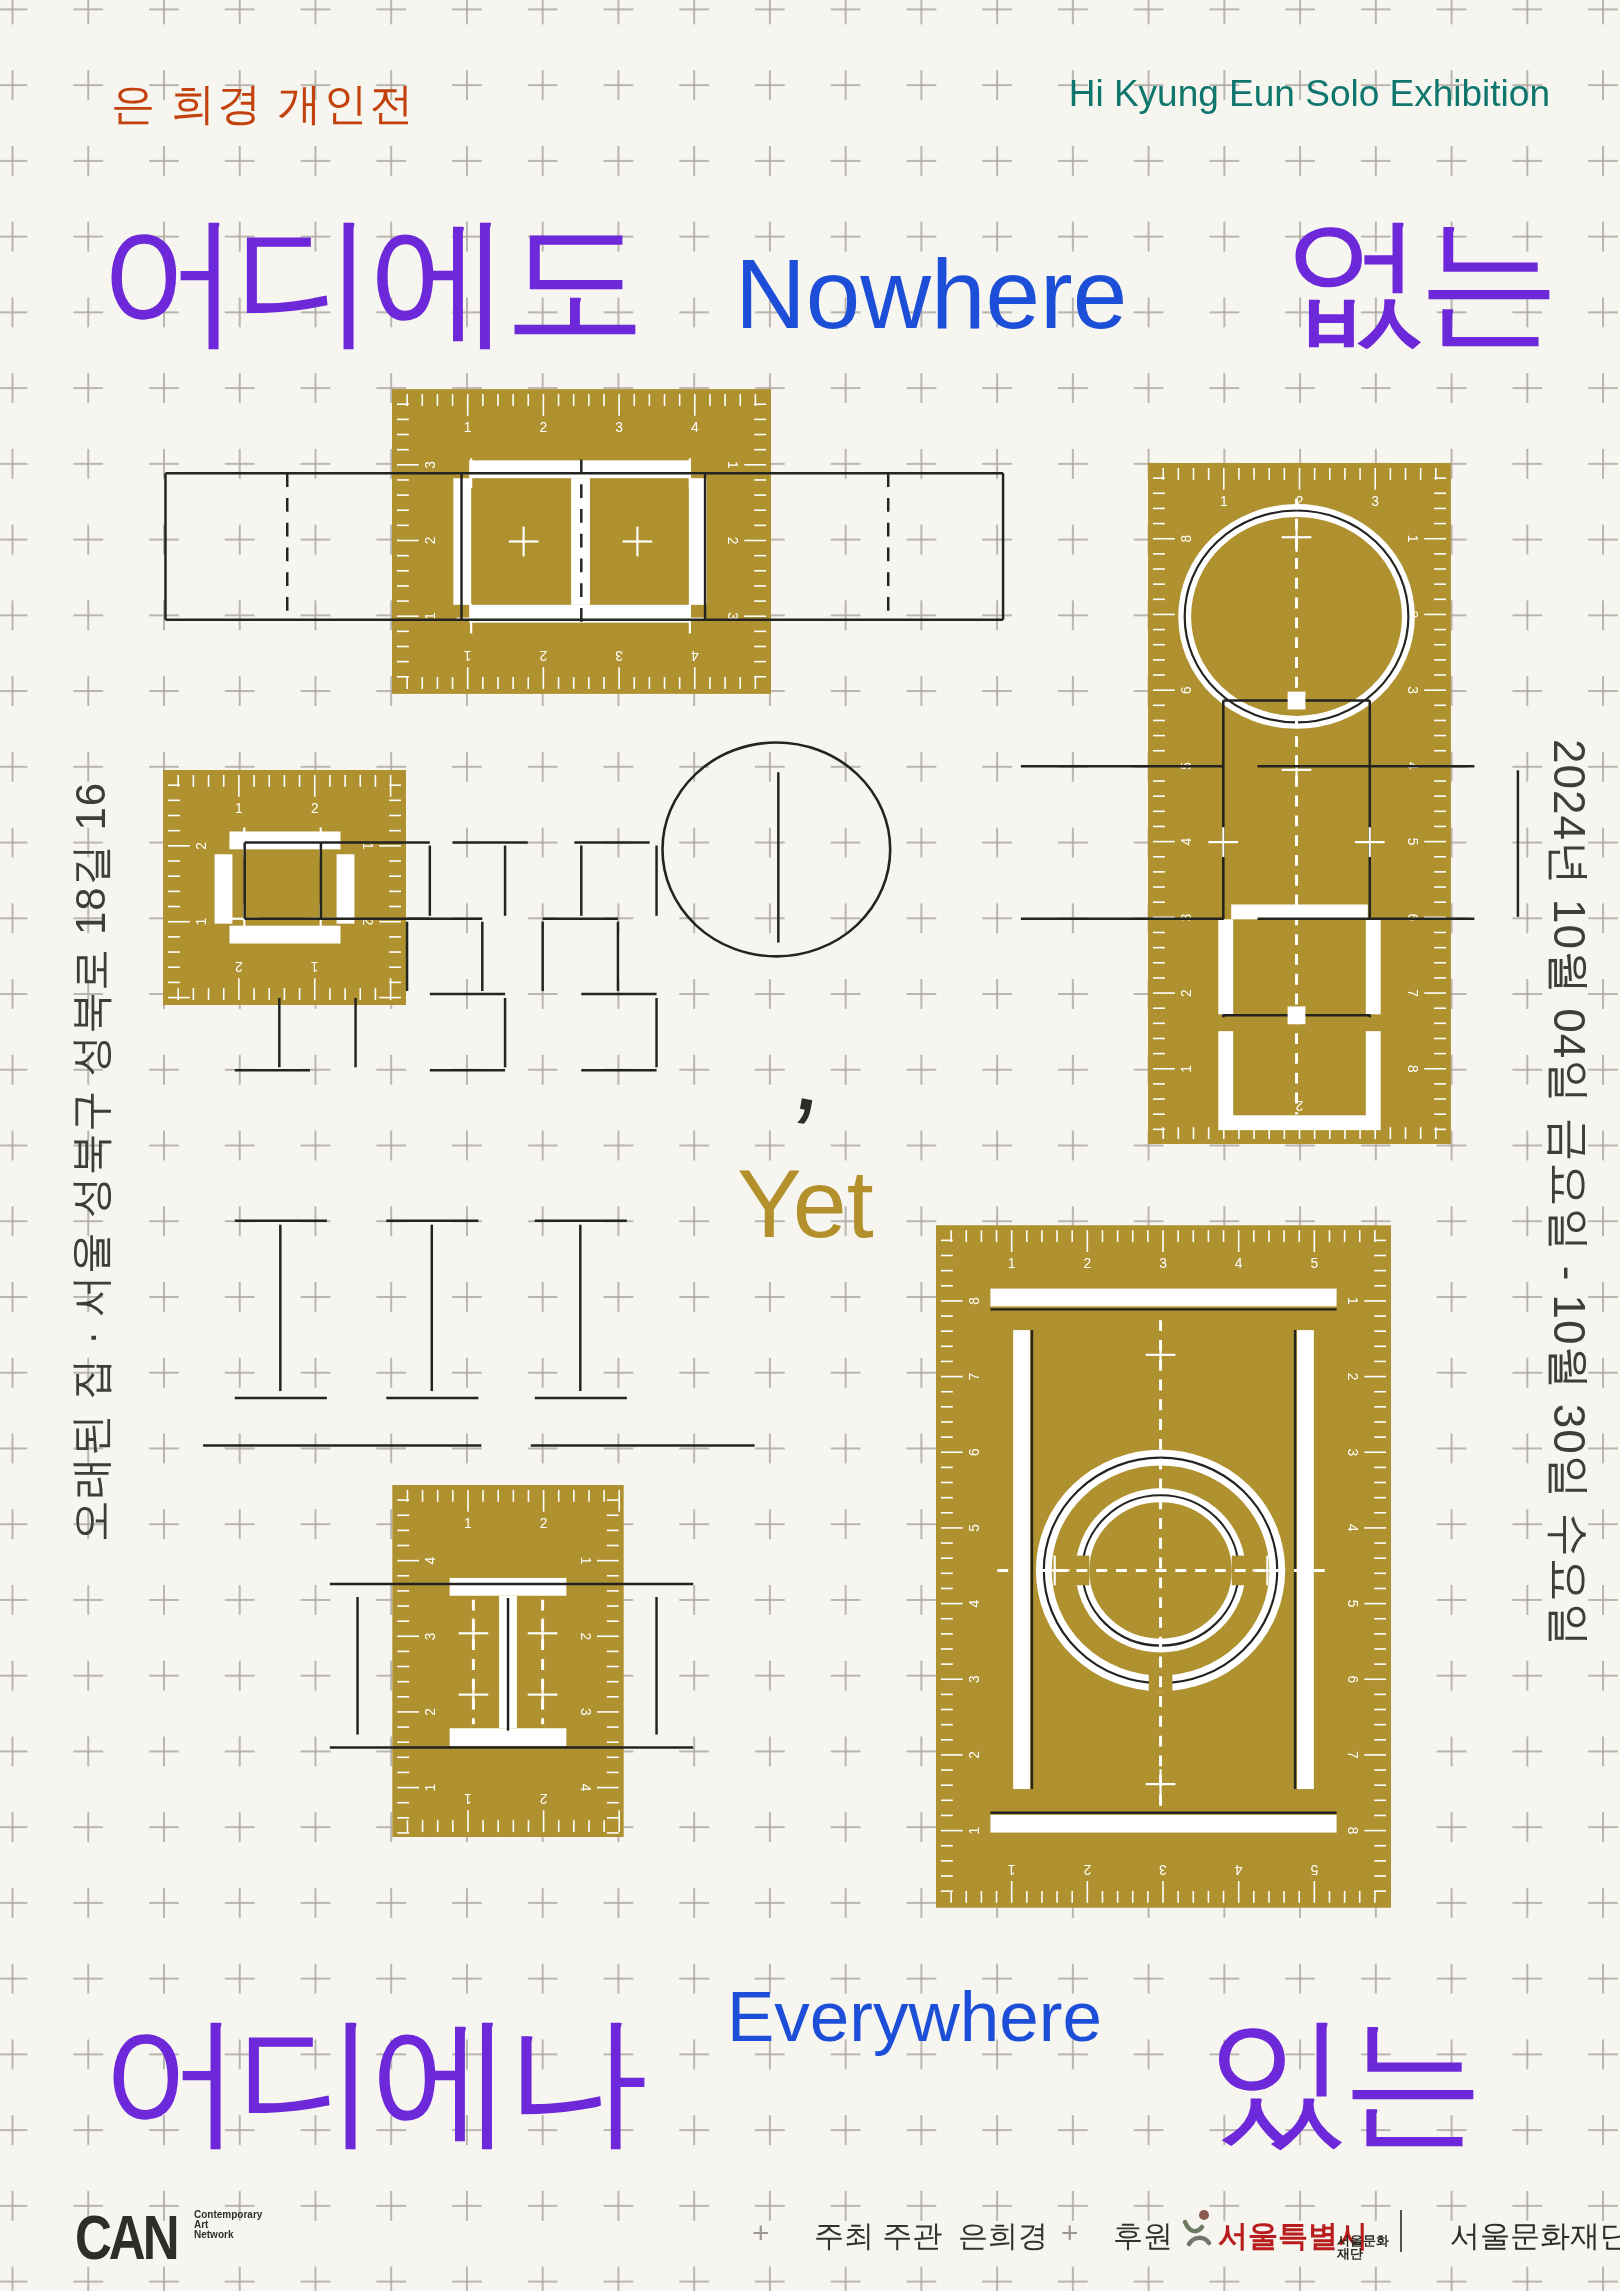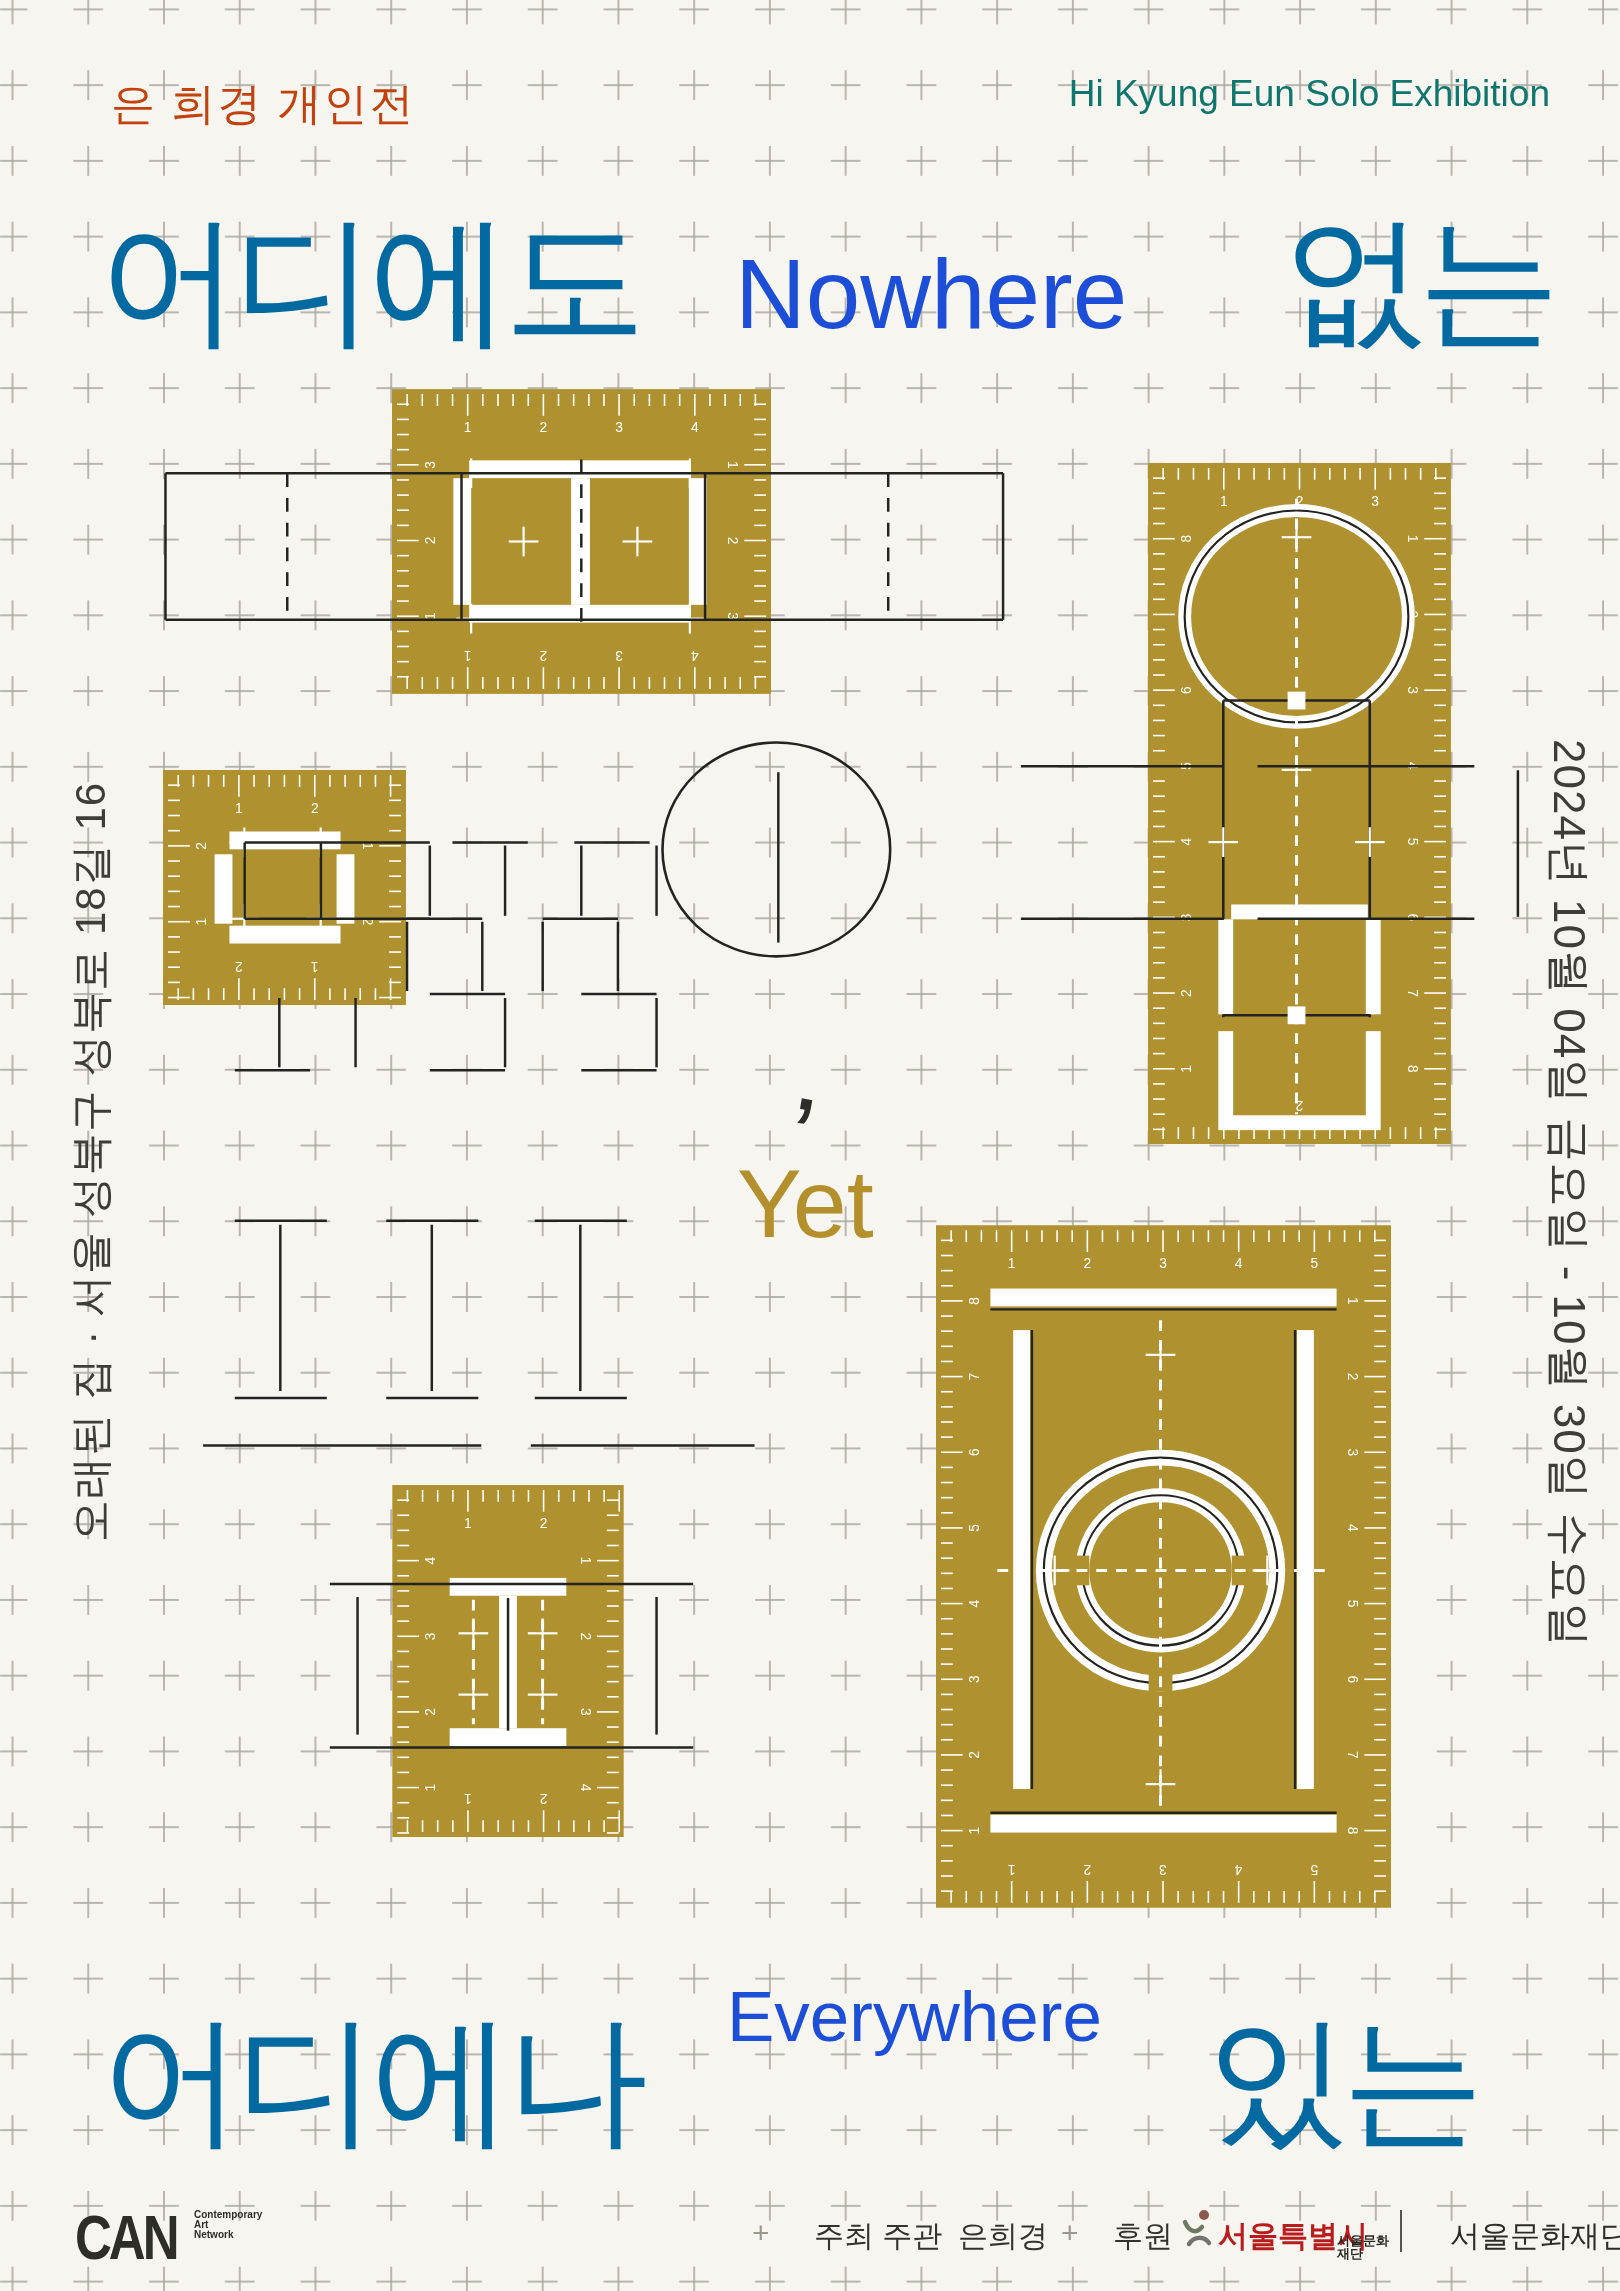--- a/index.html
+++ b/index.html
@@ -10,21 +10,21 @@
   .abs{position:absolute;white-space:nowrap;}
   svg.gridbg{position:absolute;left:0;top:0;z-index:0;}
   #blocks{position:absolute;left:0;top:0;z-index:1;}
   .block{position:absolute;}
   #overlay{position:absolute;left:0;top:0;z-index:2;}
   .txt{z-index:3;}
   
   #header-left{left:111px;top:75px;font-size:44px;letter-spacing:2px;color:#c2410c;}
   #header-right{right:71px;top:73px;font-size:37px;color:#0f766e;margin-left:32px;}
   
-  .kr-big{font-size:142px;letter-spacing:-7px;color:#0369a1;}
+  .kr-big{font-size:142px;letter-spacing:-7px;color:#6d28d9;}
   .en-big{font-size:98px;letter-spacing:0px;color:#1d4ed8;}
   #title-top-kr-left{left:99px;top:186px;}
   #title-top-en{left:735px;top:238px;}
   #title-top-kr-right{left:1283px;top:186px;}
   #title-bot-kr-left{left:101px;top:1986px;}
   #title-bot-en{left:727px;top:1976px;font-size:71px;}
   #title-bot-kr-right{left:1207px;top:1986px;}
   
   #yet{left:737px;top:1148px;font-size:97px;color:#b3902c;z-index:3;}
   #yet-apostrophe{left:788px;top:1073px;font-size:111px;color:#2c2c28;transform:rotate(10deg);z-index:3;}

